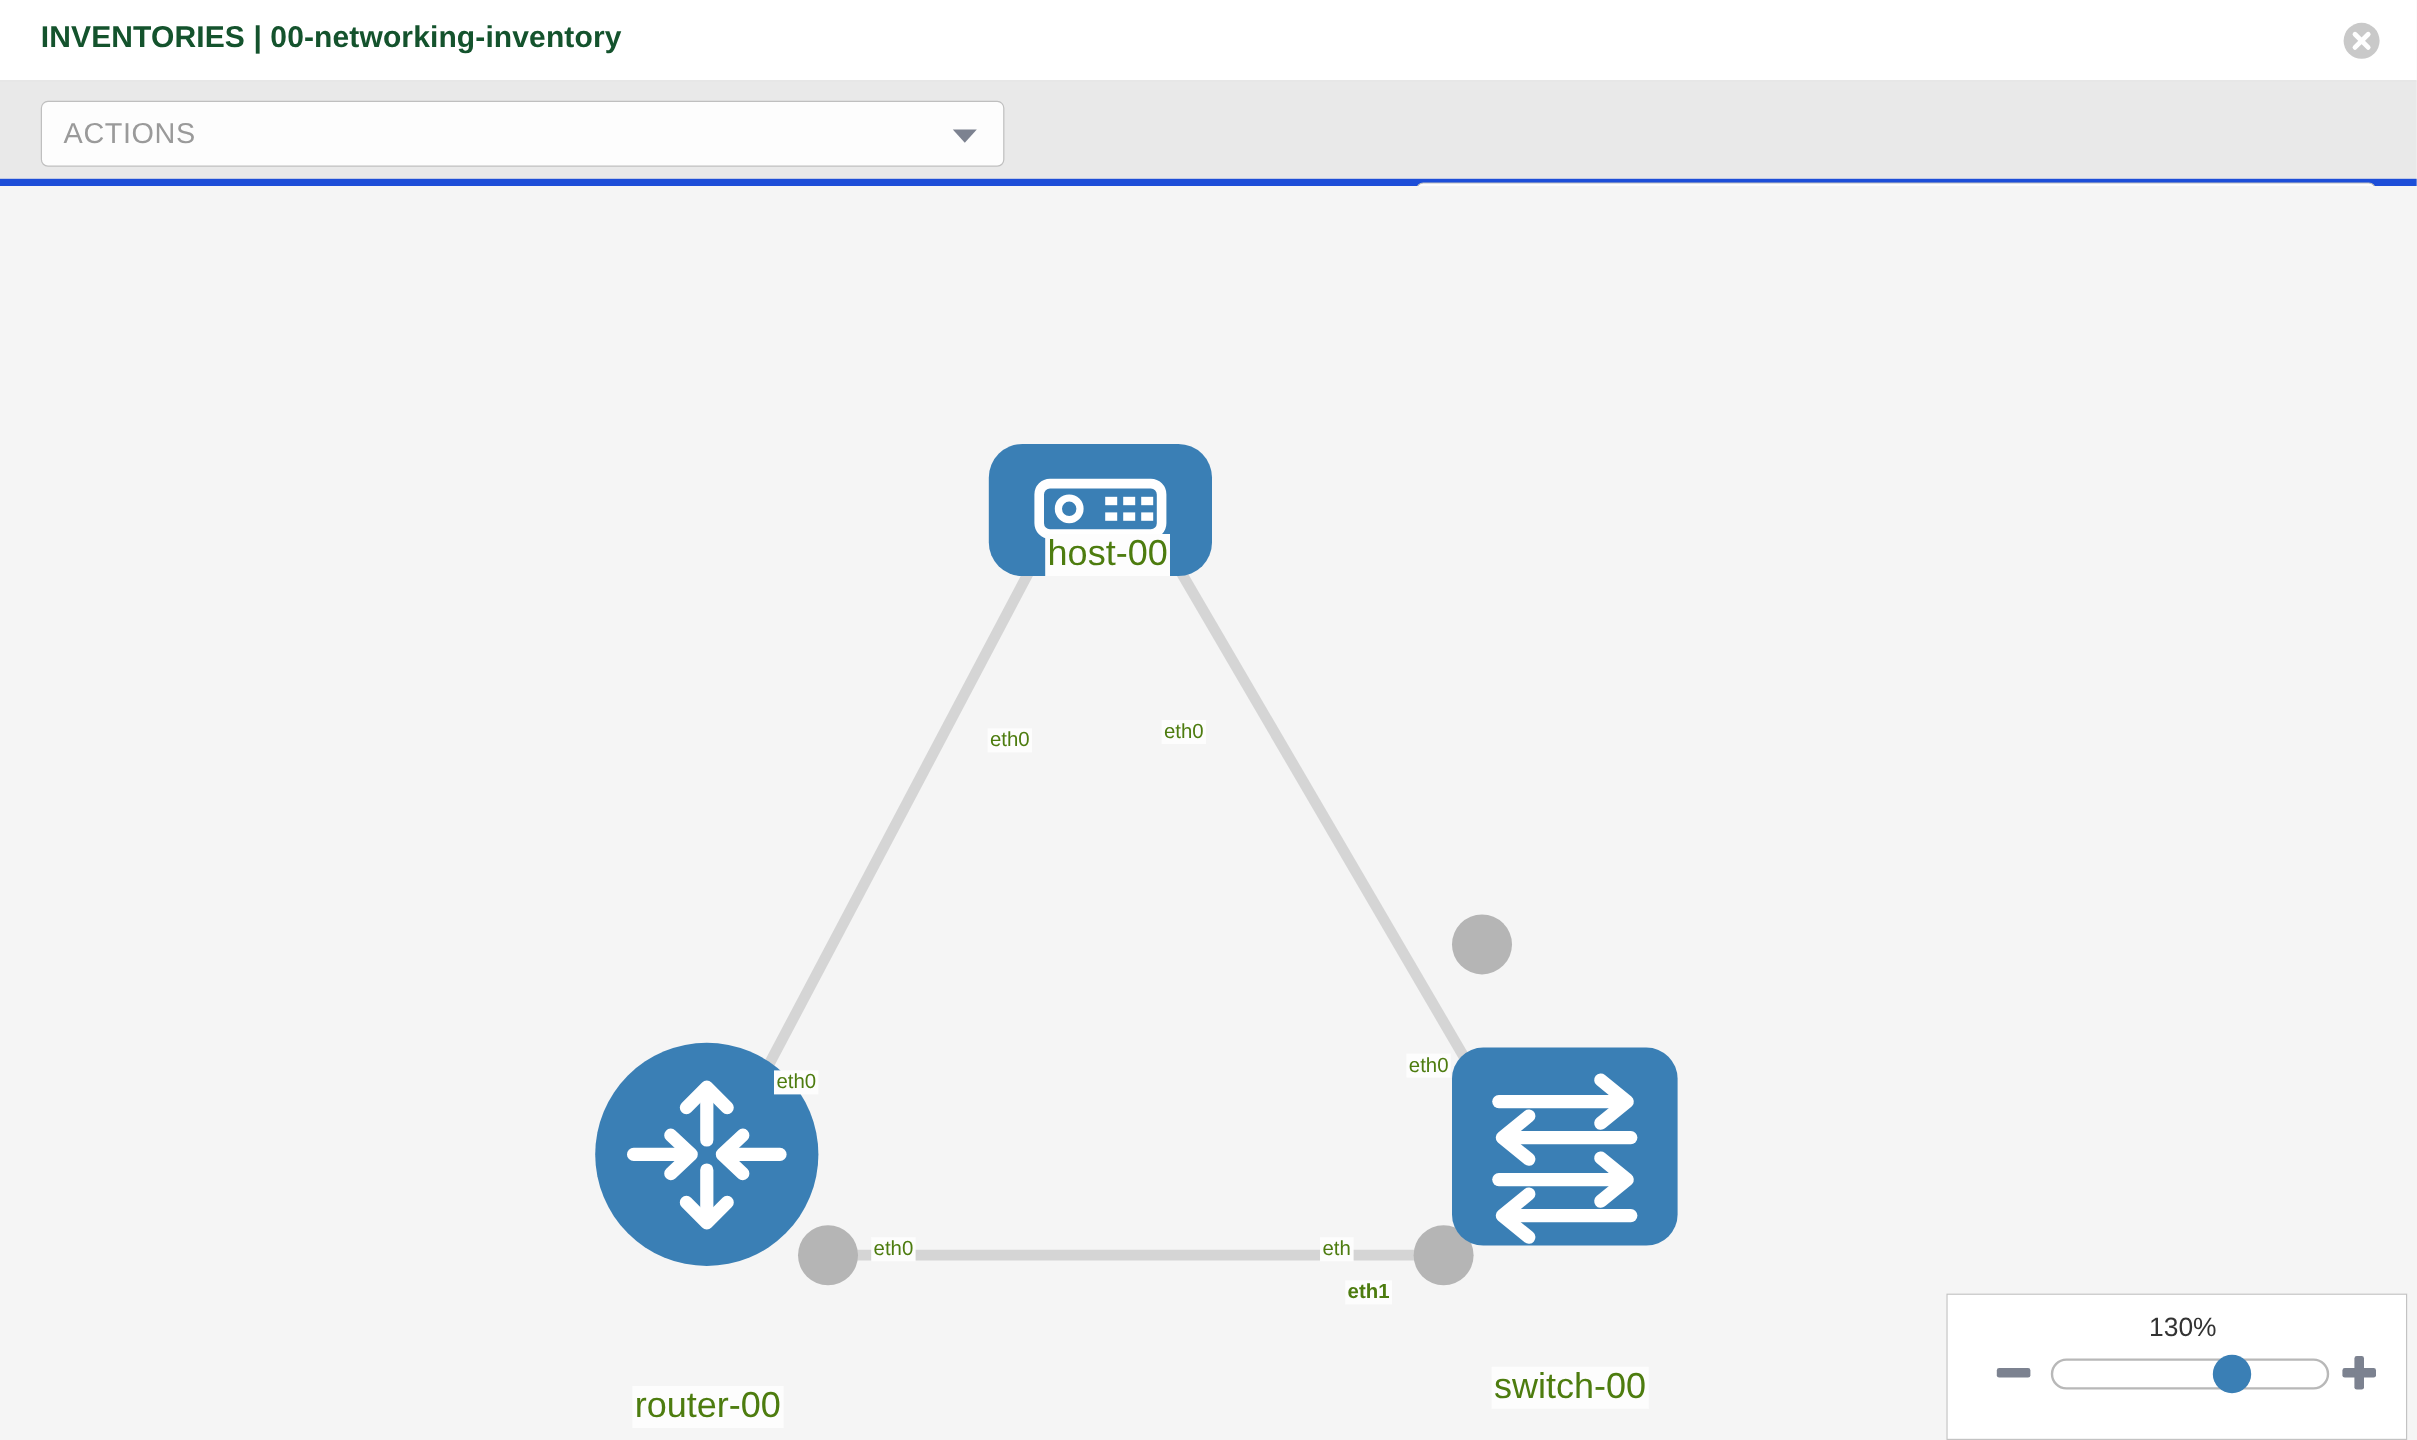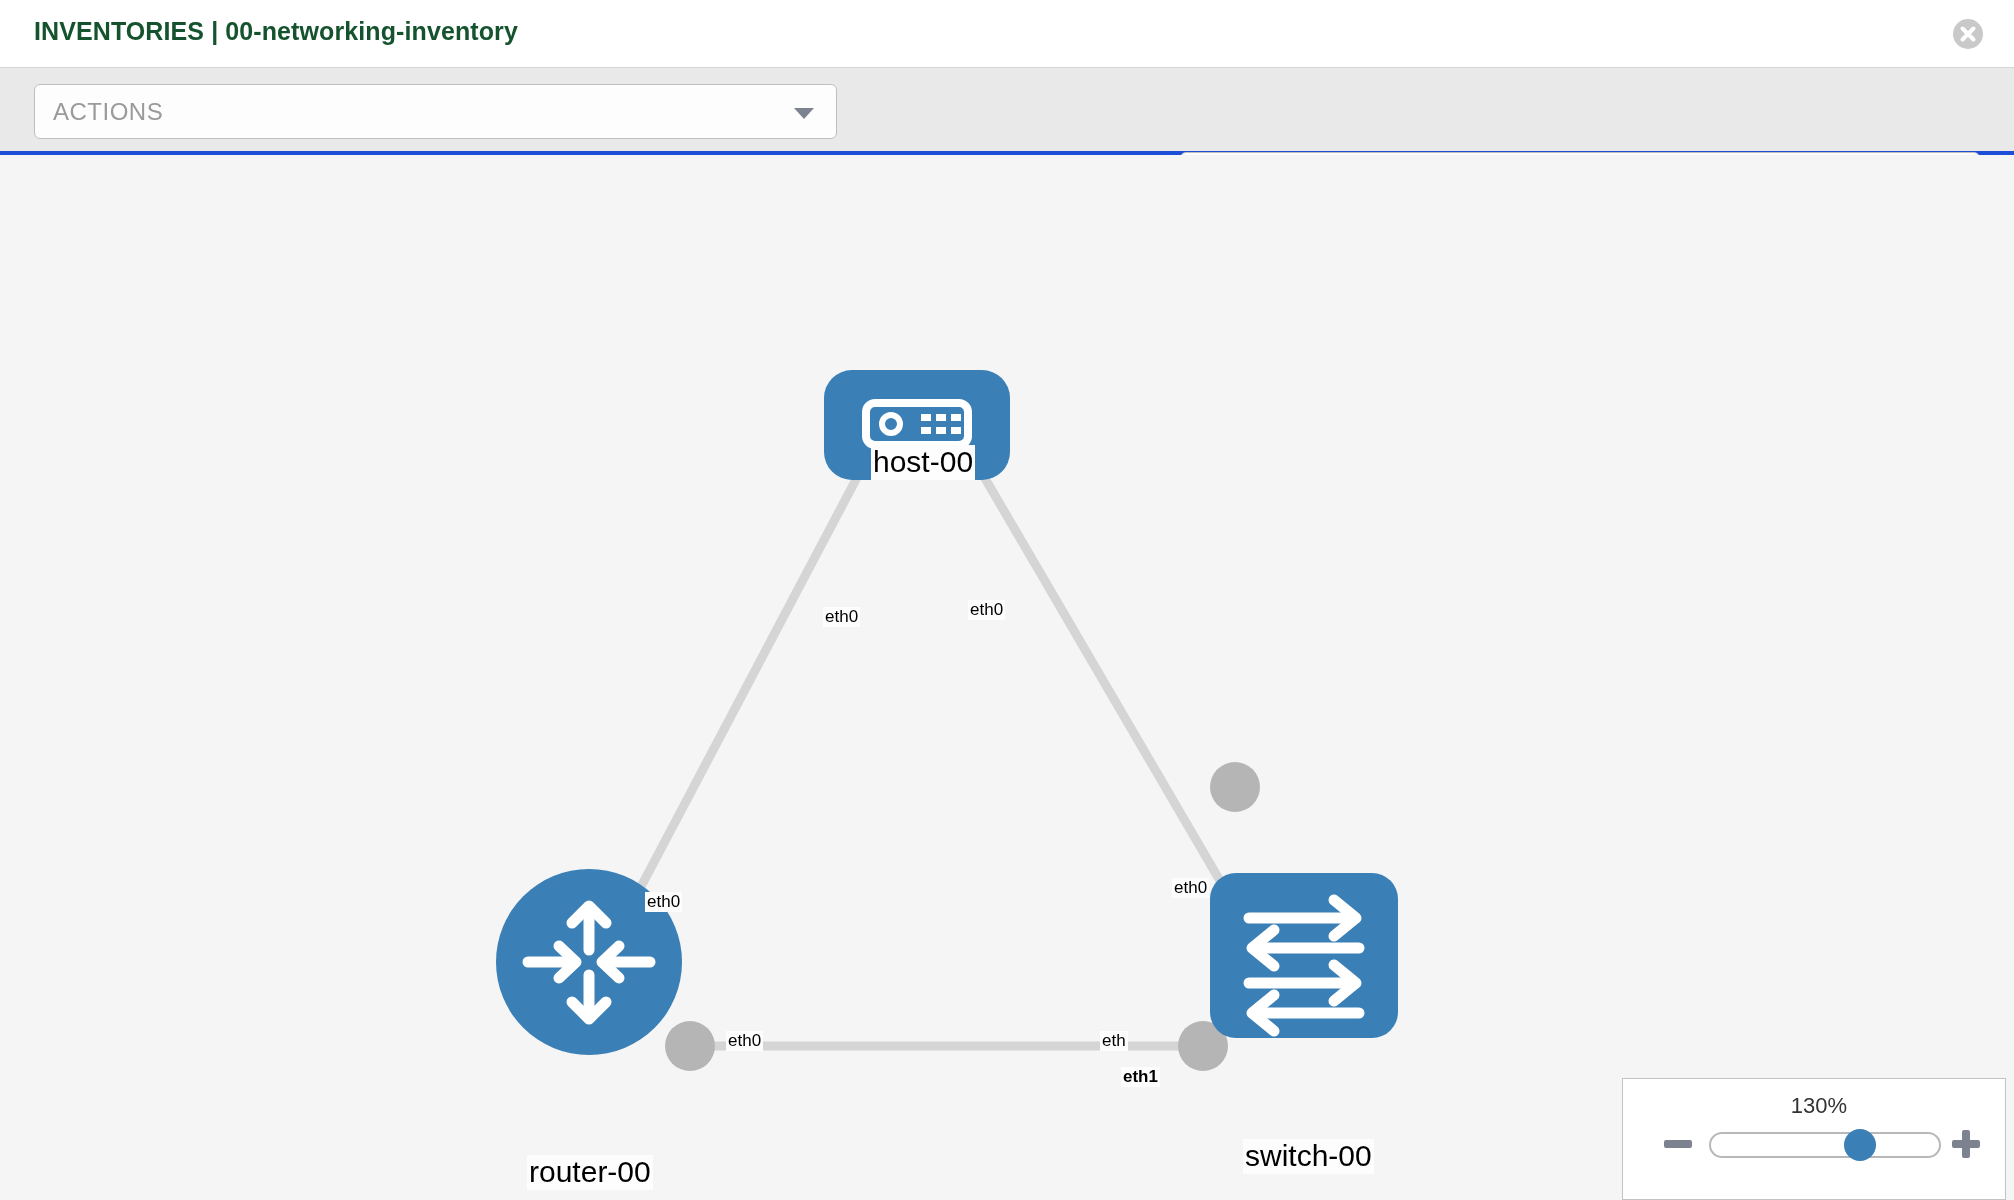--- a/index.html
+++ b/index.html
@@ -42,21 +42,21 @@
     width: 32px; height: 32px;
     cursor: pointer;
   }
 
   
   .toolbar {
     position: absolute;
     left: 0; top: 68px;
     width: 2014px; height: 87px;
     background: #e9e9e9;
-    border-bottom: 4px solid #1d4ed8;
+    border-bottom: 6px solid #1d4ed8;
   }
   .actions-select {
     position: absolute;
     left: 34px; top: 16px;
     width: 803px; height: 55px;
     background: #fdfdfd;
     border: 1px solid #bfbfbf;
     border-radius: 6px;
   }
   .actions-select .label {
@@ -106,21 +106,21 @@
     left: 0; top: 155px;
     width: 2014px; height: 1045px;
     background: #f5f5f5;
     overflow: hidden;
   }
   .canvas svg { position: absolute; left: 0; top: 0; }
 
   .node-label {
     position: absolute;
     background: #fdfdfd;
-    color: #000000;
+    color: #4d7c0f;
     white-space: nowrap;
     padding: 0 2px;
     line-height: 1.15;
   }
   .node-label.big   { font-size: 30px; }
   .node-label.iface { font-size: 17px; }
 
   
   .zoom-panel {
     position: absolute;

